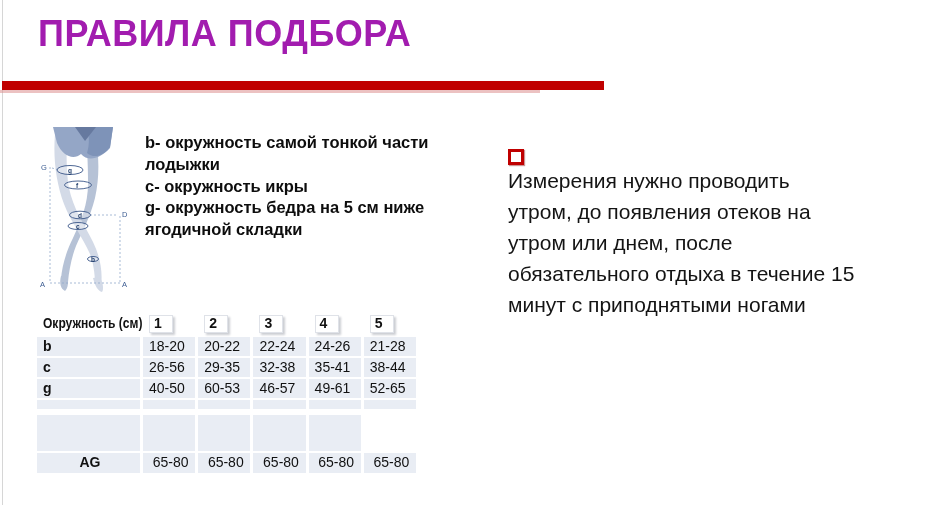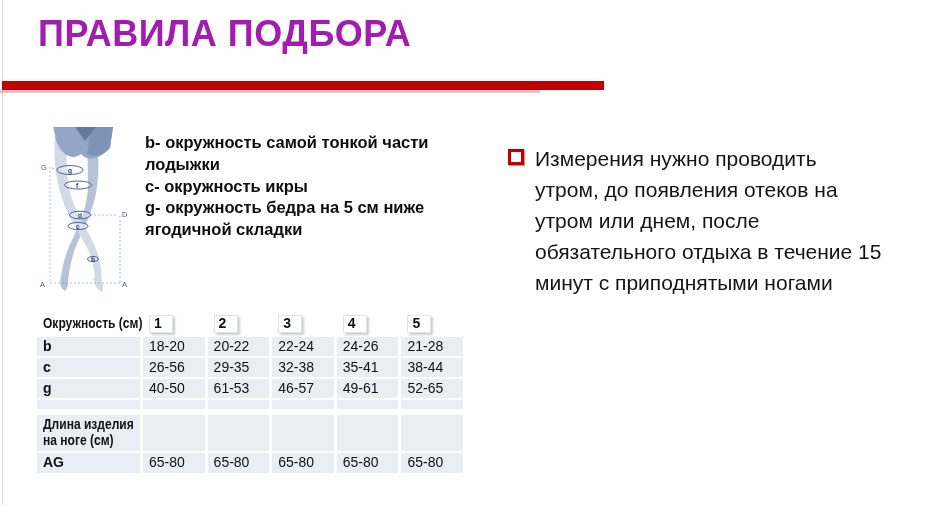--- a/index.html
+++ b/index.html
@@ -16,45 +16,45 @@
   .bar-sub{position:absolute;left:0;top:90px;width:540px;height:3px;opacity:.55;}
 
   
   .legs{position:absolute;left:38px;top:126px;width:96px;height:168px;}
 
   
   .notes{position:absolute;left:145px;top:132px;width:322px;font-size:16.5px;line-height:21.8px;color:#0d0d0d;}
   .notes p{margin:0;font-weight:bold;}
 
   
-  .callout{position:absolute;left:508px;top:143px;width:400px;display:flex;align-items:flex-start;}
+  .callout{position:absolute;left:508px;top:143px;width:400px;display:flex;align-items:flex-start;flex-direction:column;}
   .bullet-square{
     flex:0 0 auto;width:10px;height:10px;margin-top:6px;margin-right:11px;
     border:3.5px solid #c00000;background:#fff;
     box-shadow:1px 1px 1px rgba(140,20,20,.45);
   }
   .callout-text{font-size:21px;line-height:31px;color:#141414;}
   .callout-line{white-space:nowrap;}
 
   
-  .size-table{position:absolute;left:37px;top:315px;width:426px;font-size:14px;}
+  .size-table{position:absolute;left:37px;top:315px;width:379px;font-size:14px;}
   .trow{display:grid;grid-template-columns:103px repeat(5,1fr);column-gap:3px;margin-bottom:2px;}
   .cell{background:#e9edf4;padding:1px 3px 2px 6px;line-height:16px;min-height:16px;}
   .label{font-weight:700;}
   .thead .cell{background:#ffffff;padding-top:0;}
   .condense{display:inline-block;transform:scaleX(.86);transform-origin:0 50%;white-space:nowrap;font-weight:700;}
   .numbox{
     display:inline-block;min-width:12px;background:#fff;border:1px solid #dfe2e8;
     box-shadow:1.5px 1.5px 2px rgba(110,115,130,.35);
     padding:0 6px 1px 4px;font-weight:700;line-height:15px;
   }
   .spacer .cell{height:9px;min-height:9px;padding:0;}
   .trow.spacer{margin-bottom:6px;}
   .lenhead .cell{min-height:32px;line-height:15.5px;padding-top:2px;}
-  .agrow .cell{line-height:17px;min-height:17px;}
+  .agrow .cell{line-height:17px;min-height:17px;text-align:center;}
 </style>
 </head>
 <body>
 
 <div class="slide">
   <div class="edge-line"></div>
 
   <h1 class="title">ПРАВИЛА ПОДБОРА</h1>
   <div class="bar-main" style="background:#c00000;"></div>
   <div class="bar-sub" style="background:#dc8f8f;"></div>
@@ -143,40 +143,36 @@
       <div class="cell">26-56</div>
       <div class="cell">29-35</div>
       <div class="cell">32-38</div>
       <div class="cell">35-41</div>
       <div class="cell">38-44</div>
     </div>
 
     <div class="trow">
       <div class="cell label">g</div>
       <div class="cell">40-50</div>
-      <div class="cell">61-53</div>
+      <div class="cell">60-53</div>
       <div class="cell">46-57</div>
       <div class="cell">49-61</div>
       <div class="cell">52-65</div>
     </div>
 
     <div class="trow spacer">
       <div class="cell"></div>
       <div class="cell"></div>
       <div class="cell"></div>
       <div class="cell"></div>
       <div class="cell"></div>
       <div class="cell"></div>
     </div>
 
     <div class="trow lenhead">
-      <div class="cell label">
-        <span class="condense">Длина изделия</span><br>
-        <span class="condense">на ноге (см)</span>
-      </div>
       <div class="cell"></div>
       <div class="cell"></div>
       <div class="cell"></div>
       <div class="cell"></div>
       <div class="cell"></div>
     </div>
 
     <div class="trow agrow">
       <div class="cell label">AG</div>
       <div class="cell">65-80</div>

